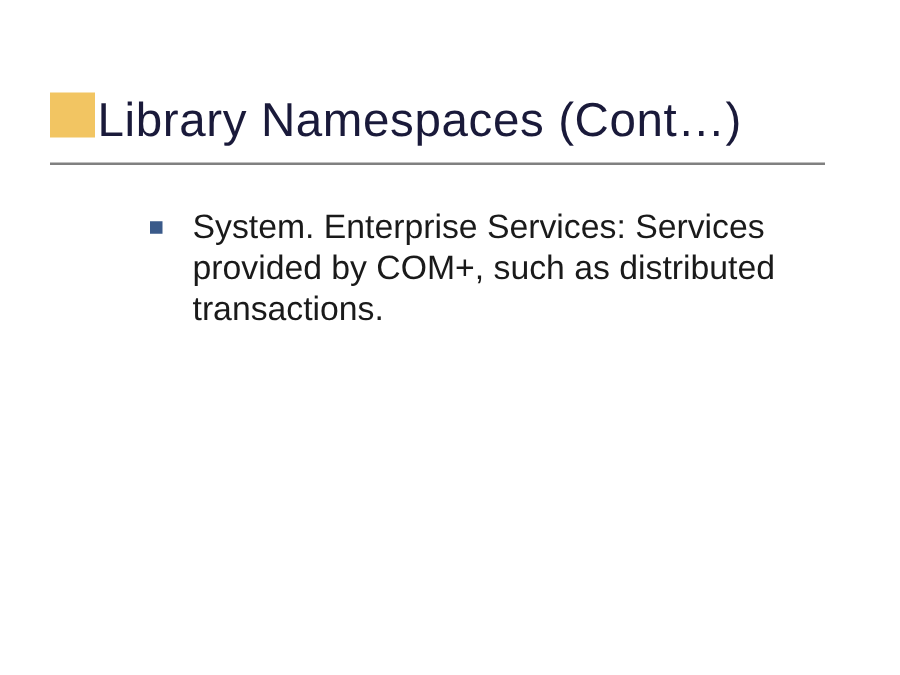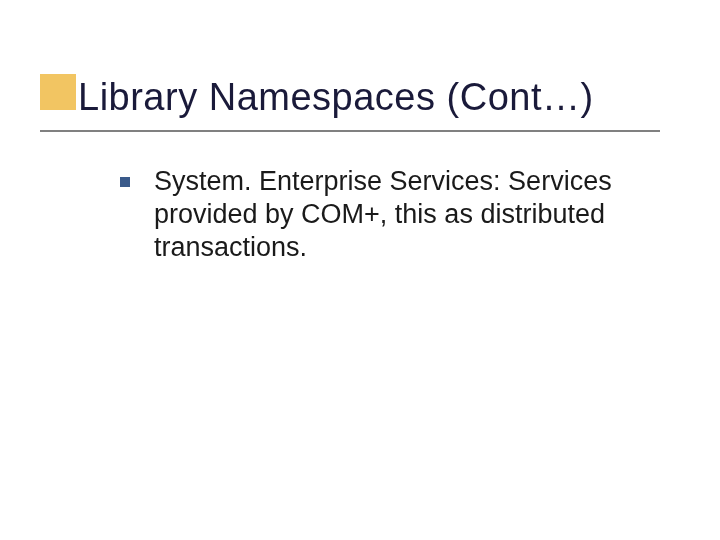--- a/index.html
+++ b/index.html
@@ -71,17 +71,17 @@
 
   <div class="accent-box"></div>
 
   <div class="title">Library Namespaces (Cont…)</div>
 
   <div class="title-underline"></div>
 
   <div class="content">
     <div class="bullet-item">
       <div class="bullet-square"></div>
-      <span>System. Enterprise Services: Services provided by COM+, this as distributed transactions.</span>
+      <span>System. Enterprise Services: Services provided by COM+, such as distributed transactions.</span>
     </div>
   </div>
 
 </div>
 
 </body></html>

